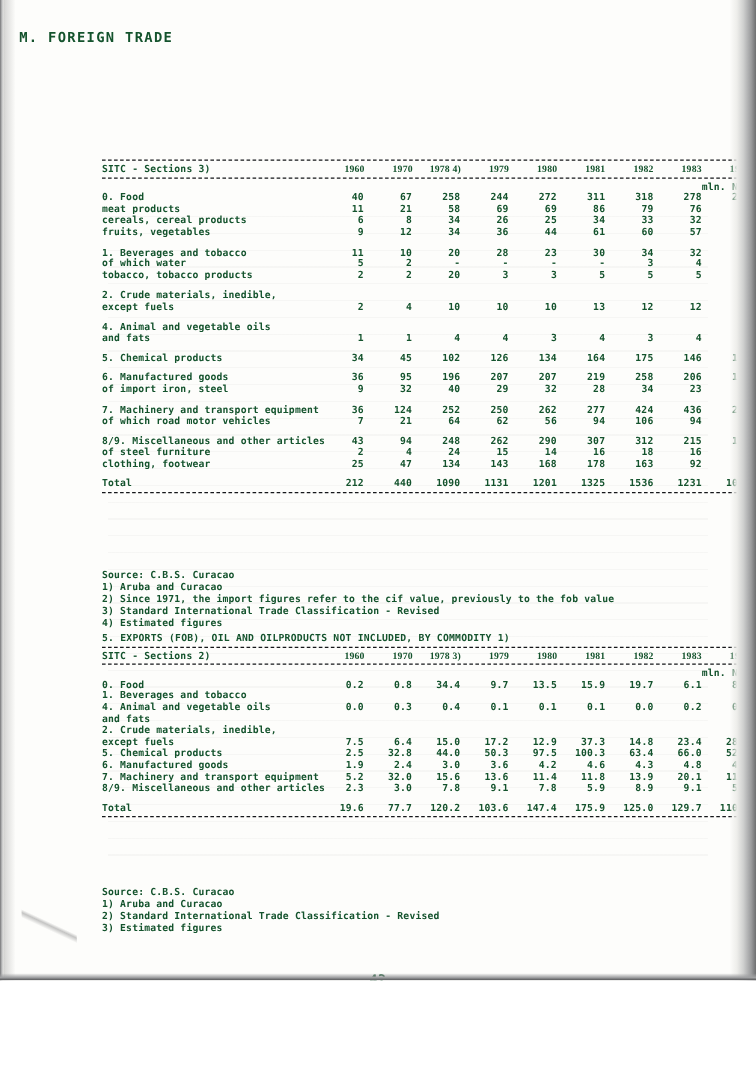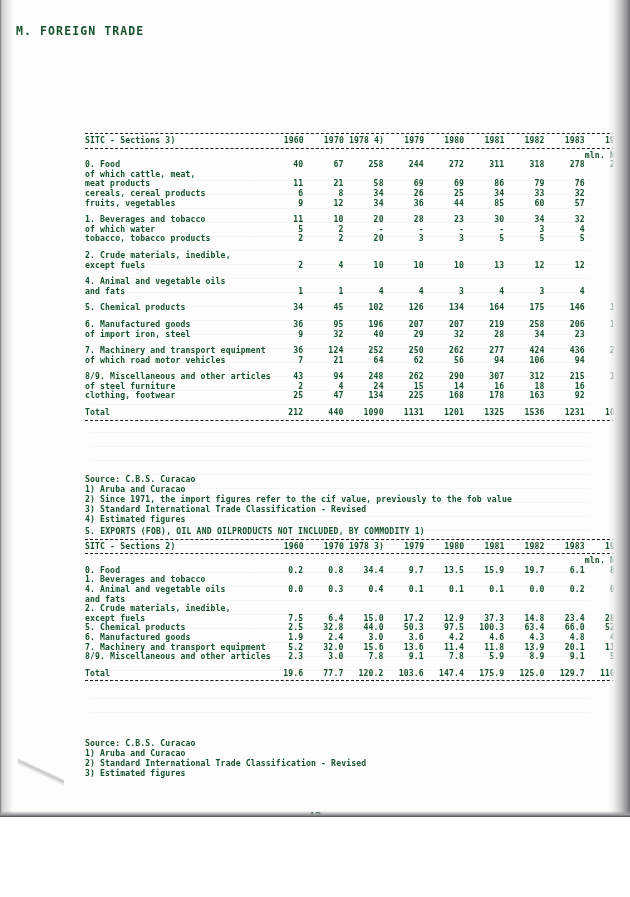--- a/index.html
+++ b/index.html
@@ -99,21 +99,21 @@
   }
   th.lab, td.lab {
     text-align: left;
     width: 178px;
   }
   th.num, td.num {
     text-align: right;
     width: 40px;
     padding-right: 2px;
   }
-  th.num { font-weight: bold; }
+  th.num { font-weight: bold; font-family: Liberation Serif, serif; }
   .hdr-row th { padding-bottom: 1px; }
 
   .unit-row td {
     text-align: right;
     padding-top: 8px;
     padding-bottom: 4px;
     font-weight: bold;
   }
   .unit-cell { text-align: center; }
 
@@ -205,32 +205,20 @@
             <td class="num">67</td>
             <td class="num">258</td>
             <td class="num">244</td>
             <td class="num">272</td>
             <td class="num">311</td>
             <td class="num">318</td>
             <td class="num">278</td>
             <td class="num">264</td>
           </tr>
           <tr>
-            <td class="lab ind2">of which cattle, meat,</td>
-            <td class="num"></td>
-            <td class="num"></td>
-            <td class="num"></td>
-            <td class="num"></td>
-            <td class="num"></td>
-            <td class="num"></td>
-            <td class="num"></td>
-            <td class="num"></td>
-            <td class="num"></td>
-          </tr>
-          <tr>
             <td class="lab ind2">meat products</td>
             <td class="num">11</td>
             <td class="num">21</td>
             <td class="num">58</td>
             <td class="num">69</td>
             <td class="num">69</td>
             <td class="num">86</td>
             <td class="num">79</td>
             <td class="num">76</td>
             <td class="num">71</td>
@@ -247,21 +235,21 @@
             <td class="num">32</td>
             <td class="num">30</td>
           </tr>
           <tr>
             <td class="lab ind2">fruits, vegetables</td>
             <td class="num">9</td>
             <td class="num">12</td>
             <td class="num">34</td>
             <td class="num">36</td>
             <td class="num">44</td>
-            <td class="num">85</td>
+            <td class="num">61</td>
             <td class="num">60</td>
             <td class="num">57</td>
             <td class="num">59</td>
           </tr>
           <tr class="spacer-row">
             <td colspan="10"></td>
           </tr>
           <tr>
             <td class="lab ind1">1. Beverages and tobacco</td>
             <td class="num">11</td>
@@ -446,21 +434,21 @@
             <td class="num">16</td>
             <td class="num">18</td>
             <td class="num">16</td>
             <td class="num">16</td>
           </tr>
           <tr>
             <td class="lab ind2">clothing, footwear</td>
             <td class="num">25</td>
             <td class="num">47</td>
             <td class="num">134</td>
-            <td class="num">225</td>
+            <td class="num">143</td>
             <td class="num">168</td>
             <td class="num">178</td>
             <td class="num">163</td>
             <td class="num">92</td>
             <td class="num">75</td>
           </tr>
         </tbody>
       <tbody>
           <tr class="spacer-row">
             <td colspan="10"></td>

